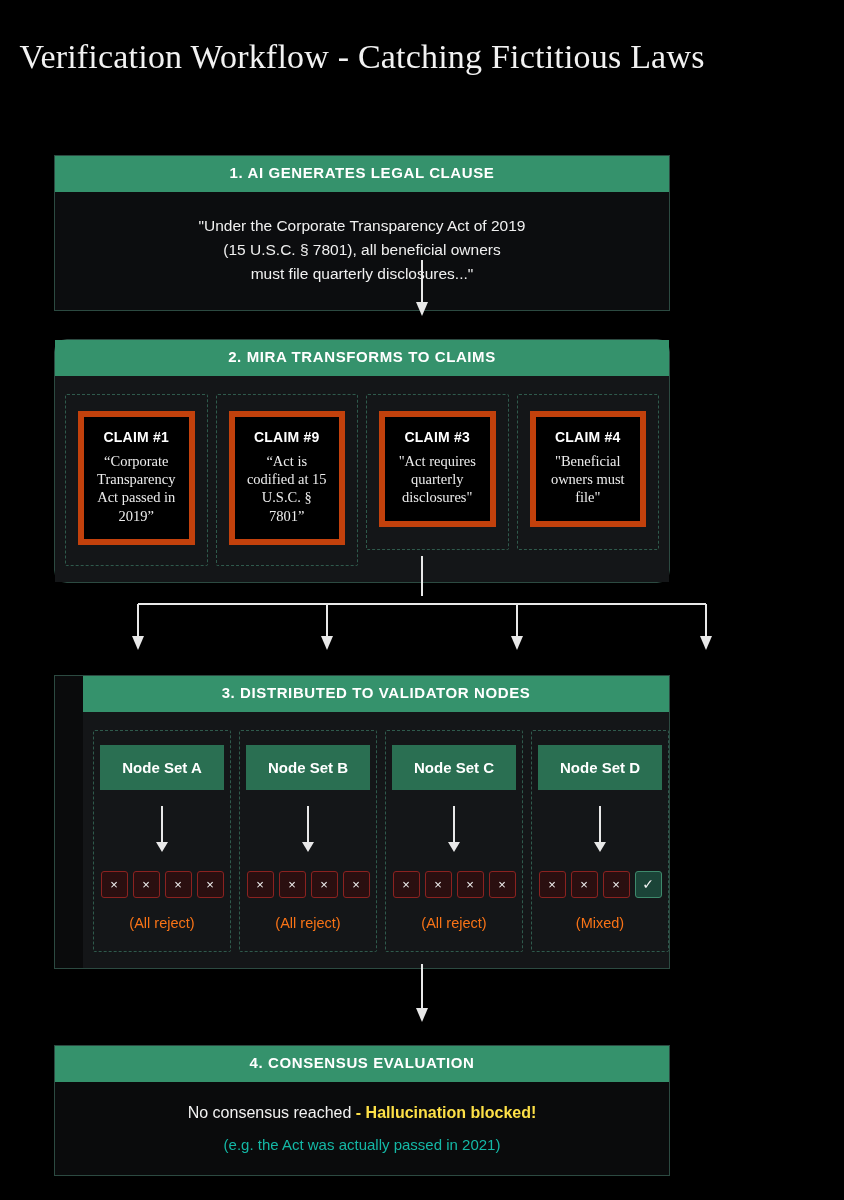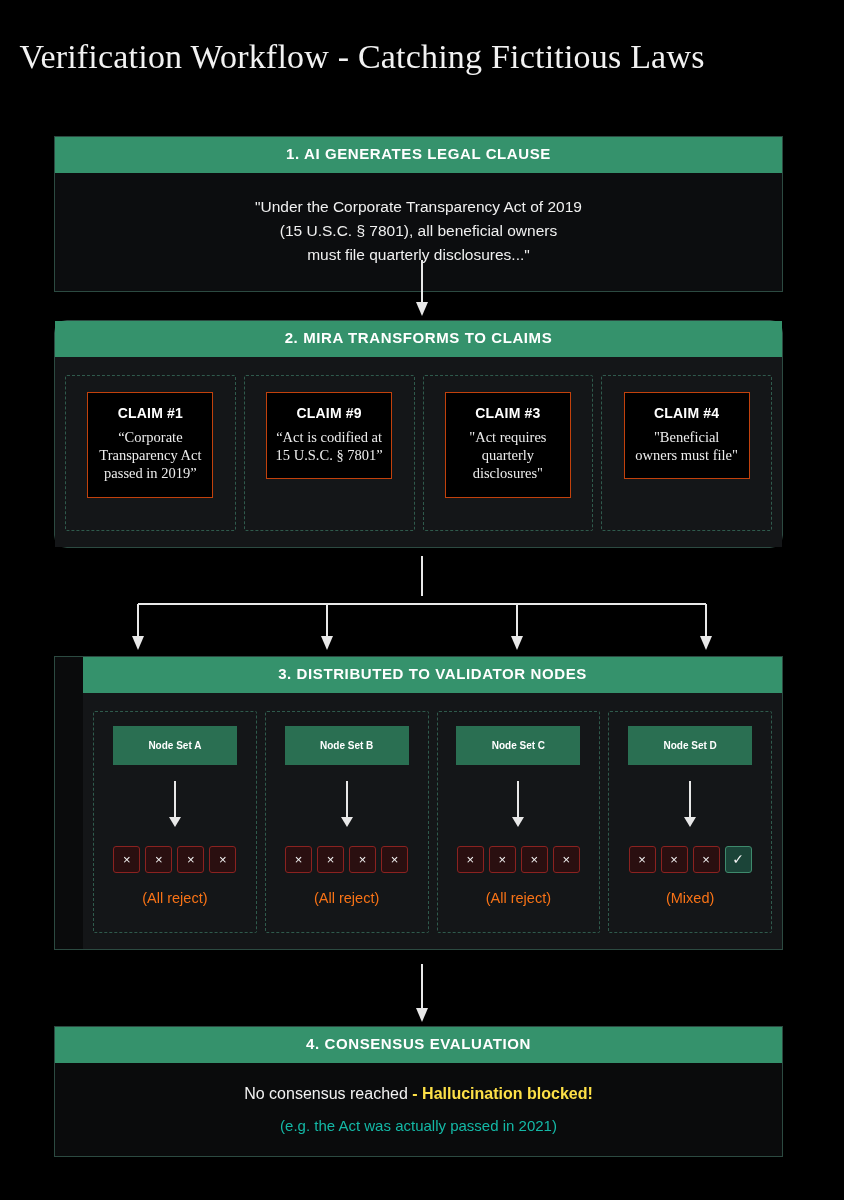--- a/index.html
+++ b/index.html
@@ -29,23 +29,24 @@
     font-weight: 400;
     letter-spacing: 0.2px;
     color: #f2f2f2;
     white-space: nowrap;
   }
 
   
   .panel {
     position: absolute;
     left: 54px;
-    width: 729px;
+    width: 616px;
     border: 1px solid #2c4a41;
     background: #0a0b0c;
+    margin-top: 19px;
   }
   .panel-header {
     background: #35926c;
     color: #ffffff;
     font-size: 15px;
     font-weight: 700;
     letter-spacing: 0.6px;
     text-align: center;
     padding: 9px 4px 10px;
     line-height: 1.1;
@@ -84,21 +85,21 @@
     border: 1px dashed #2f5a4c;
     border-radius: 2px;
     padding: 16px 12px 20px;
     display: flex;
     justify-content: center;
     align-items: flex-start;
     min-height: 156px;
   }
   .claim-card {
     background: #000000;
-    border: 1px solid #c2410c;
+    border: 6px solid #c2410c;
     width: 100%;
     max-width: 126px;
     padding: 12px 8px 14px;
     text-align: center;
   }
   .claim-title {
     font-size: 14px;
     font-weight: 700;
     letter-spacing: 0.2px;
     color: #ffffff;
@@ -130,21 +131,21 @@
     border-radius: 2px;
     padding: 14px 6px 18px;
     display: flex;
     flex-direction: column;
     align-items: center;
     min-height: 222px;
   }
   .node-badge {
     background: #2a6f52;
     color: #ffffff;
-    font-size: 10px;
+    font-size: 15px;
     font-weight: 700;
     padding: 14px 6px;
     width: 124px;
     text-align: center;
     white-space: nowrap;
   }
   .node-arrow {
     width: 2px;
     height: 38px;
     background: #e8e8e8;

